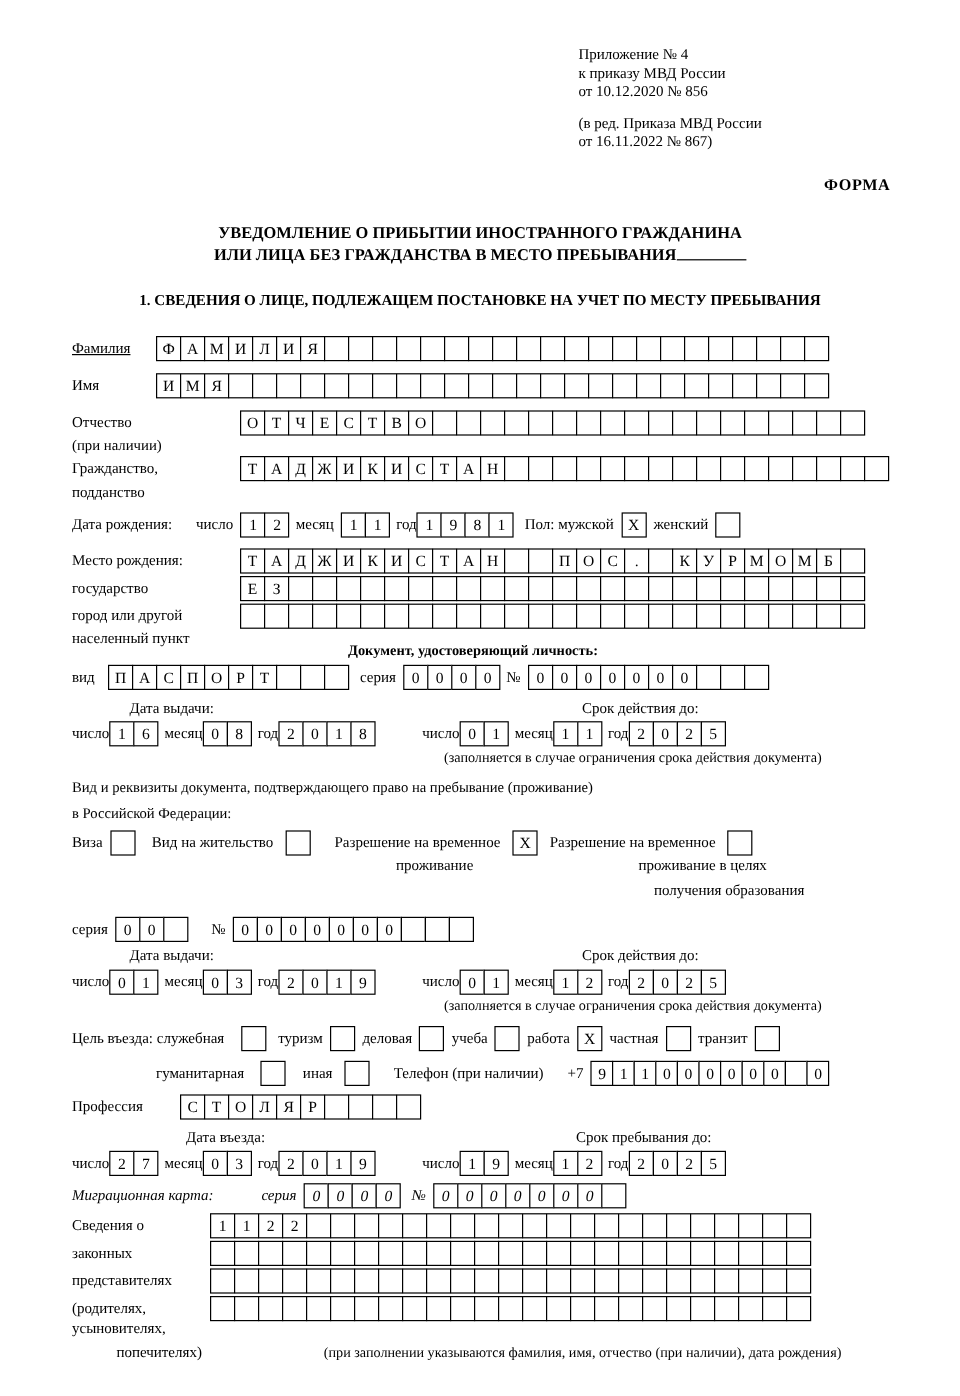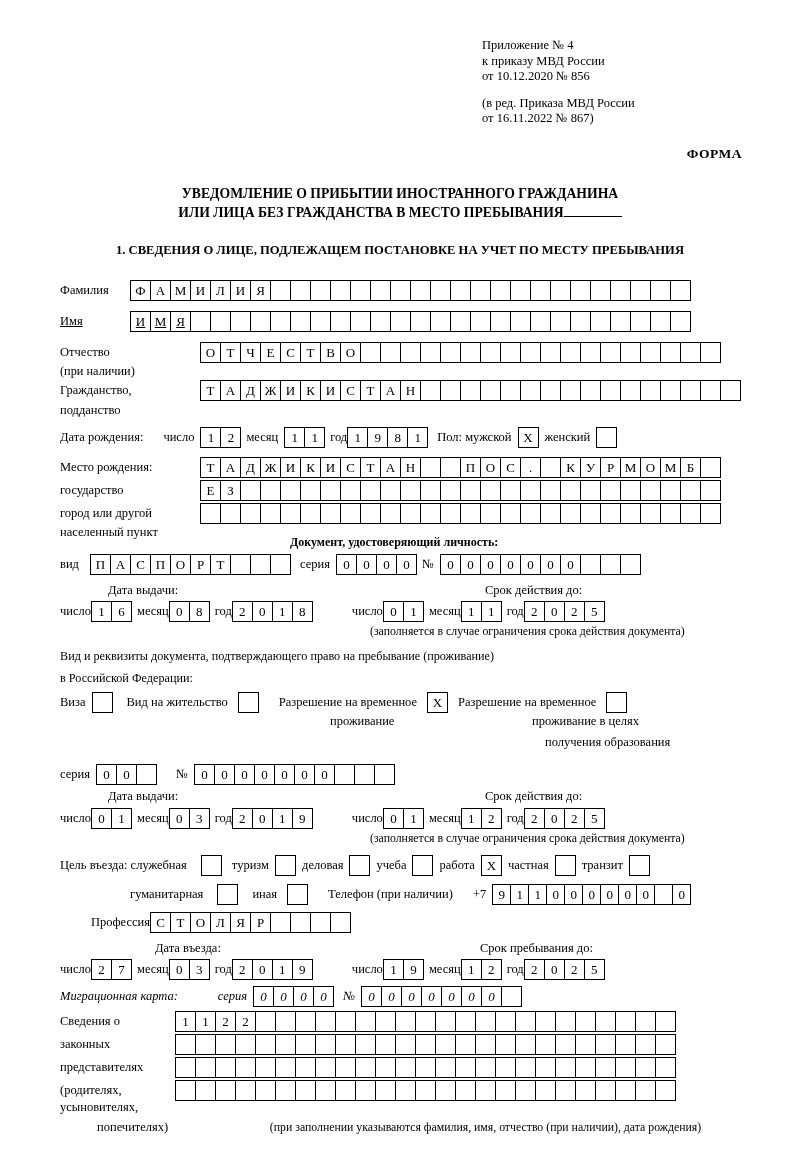--- a/index.html
+++ b/index.html
@@ -125,21 +125,21 @@
   <div class="forma">ФОРМА</div>
 
   <div class="title">
     <div>УВЕДОМЛЕНИЕ О ПРИБЫТИИ ИНОСТРАННОГО ГРАЖДАНИНА</div>
     <div><span>ИЛИ ЛИЦА БЕЗ ГРАЖДАНСТВА В МЕСТО ПРЕБЫВАНИЯ</span><span class="ul"></span></div>
   </div>
 
   <div class="section1">1. СВЕДЕНИЯ О ЛИЦЕ, ПОДЛЕЖАЩЕМ ПОСТАНОВКЕ НА УЧЕТ ПО МЕСТУ ПРЕБЫВАНИЯ</div>
 
   <div class="row" style="top:280px; left:60px;">
-    <span class="lbl" style="width:70px;display:inline-block;">Фамилия</span>
+    <span class="lbl" style="width:70px;display:inline-block;text-decoration:underline;">Фамилия</span>
     <span class="cells" id="surname-cells">
         <span class="cell filled">Ф</span>
         <span class="cell filled">А</span>
         <span class="cell filled">М</span>
         <span class="cell filled">И</span>
         <span class="cell filled">Л</span>
         <span class="cell filled">И</span>
         <span class="cell filled">Я</span>
         <span class="cell"></span>
         <span class="cell"></span>
@@ -158,21 +158,21 @@
         <span class="cell"></span>
         <span class="cell"></span>
         <span class="cell"></span>
         <span class="cell"></span>
         <span class="cell"></span>
         <span class="cell"></span>
         <span class="cell"></span>
       </span>
   </div>
 
-  <div class="row" style="top:311px; left:60px;text-decoration:underline;">
+  <div class="row" style="top:311px; left:60px;">
     <span class="lbl" style="width:70px;display:inline-block;">Имя</span>
     <span class="cells" id="name-cells">
         <span class="cell filled">И</span>
         <span class="cell filled">М</span>
         <span class="cell filled">Я</span>
         <span class="cell"></span>
         <span class="cell"></span>
         <span class="cell"></span>
         <span class="cell"></span>
         <span class="cell"></span>
@@ -660,21 +660,21 @@
         <span class="cell filled" style="width: 19px;">0</span>
         <span class="cell filled" style="width: 19px;">0</span>
         <span class="cell filled" style="width: 19px;">0</span>
         <span class="cell filled" style="width: 19px;">0</span>
         <span class="cell" style="width: 19px;"></span>
         <span class="cell filled" style="width: 19px;">0</span>
       </span>
   </div>
 
   <div class="row" style="top:912px; left:60px;">
-    <span class="lbl" style="width:90px;display:inline-block;text-align:right;">Профессия</span>
+    <span class="lbl" style="width:90px;display:inline-block;">Профессия</span>
     <span class="cells" id="profession-cells">
         <span class="cell filled">С</span>
         <span class="cell filled">Т</span>
         <span class="cell filled">О</span>
         <span class="cell filled">Л</span>
         <span class="cell filled">Я</span>
         <span class="cell filled">Р</span>
         <span class="cell"></span>
         <span class="cell"></span>
         <span class="cell"></span>

